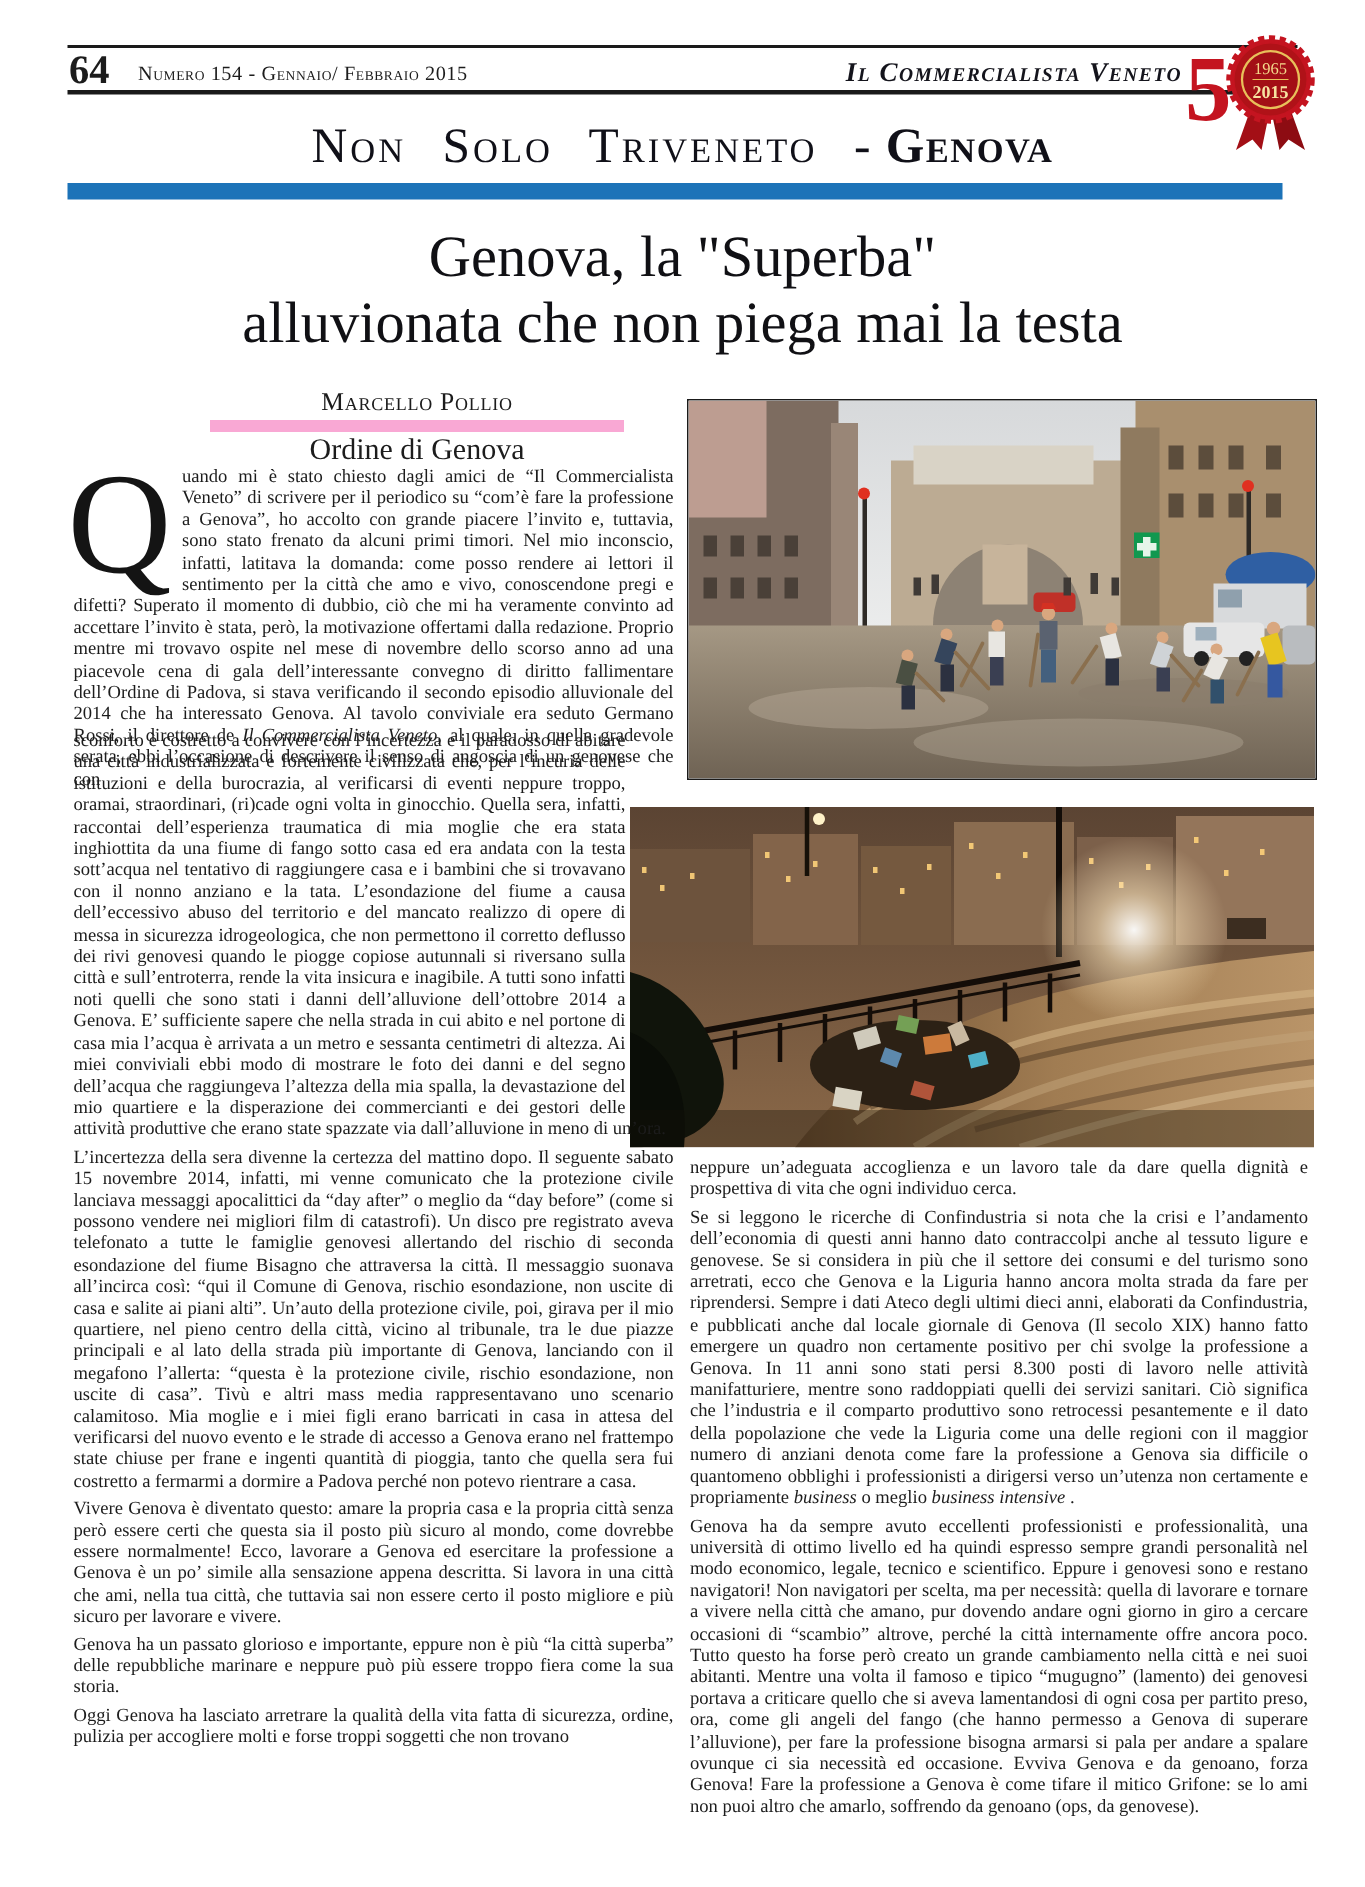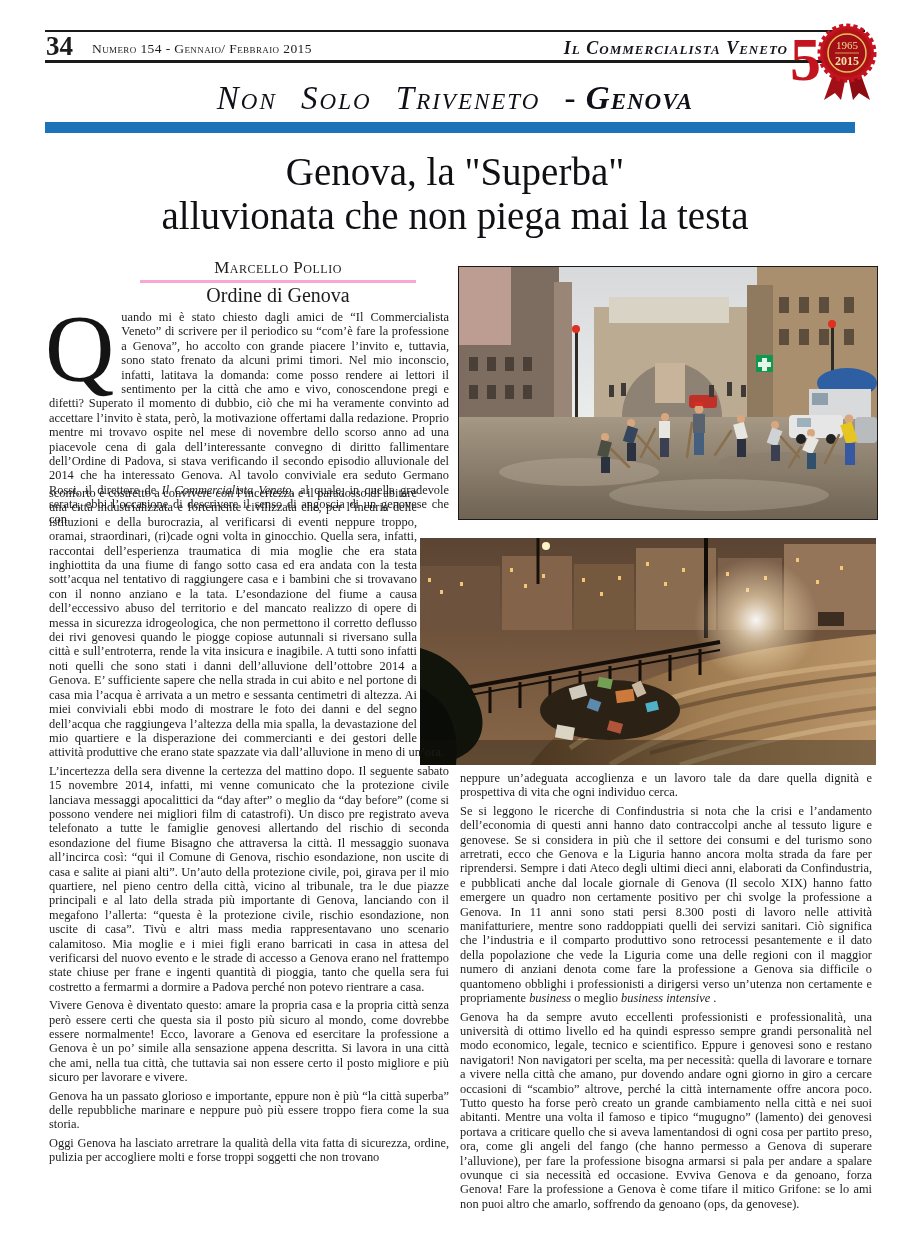--- a/index.html
+++ b/index.html
@@ -6,50 +6,50 @@
   .page{position:relative;width:910px;height:1258px;background:#ffffff;margin:0 auto;
         font-family:"Liberation Serif","DejaVu Serif",serif;color:#1c1c1c;overflow:hidden;}
   .rule-thin{position:absolute;left:45px;top:30px;width:820px;height:2px;background:#1a1a1a;}
   .rule-thick{position:absolute;left:45px;top:60px;width:818px;height:3px;background:#1a1a1a;}
   .page-num{position:absolute;left:46px;top:31px;font-size:27px;font-weight:bold;letter-spacing:0;}
   .issue-info{position:absolute;left:92px;top:41px;font-size:13.5px;font-variant:small-caps;letter-spacing:.4px;}
   .masthead{position:absolute;right:122px;top:38px;font-size:18px;font-weight:bold;font-style:italic;
             font-variant:small-caps;letter-spacing:1px;color:#14141c;}
   .badge{position:absolute;left:788px;top:18px;width:96px;height:84px;z-index:3;}
   .section-title{position:absolute;left:45px;top:80px;width:820px;text-align:center;
-                 font-variant:small-caps;font-size:33px;color:#101018;white-space:nowrap;font-style:italic;}
+                 font-variant:small-caps;font-size:33px;color:#101018;white-space:nowrap;}
   .section-title .reg{font-weight:500;letter-spacing:2px;word-spacing:14px;}
   .section-title .accent{font-weight:bold;letter-spacing:1px;}
   .blue-bar{position:absolute;left:45px;top:122px;width:810px;height:11px;background:#1c73b8;}
   .headline{position:absolute;left:45px;top:150px;width:820px;text-align:center;
             font-size:39px;line-height:44px;color:#101014;}
   .byline{position:absolute;left:140px;top:258px;width:276px;text-align:center;}
   .byline .author{display:block;font-variant:small-caps;font-size:17px;letter-spacing:.5px;
-                  border-bottom:3px solid #f9a8d4;padding-bottom:2px;}
+                  border-bottom:8px solid #f9a8d4;padding-bottom:2px;}
   .byline .affil{display:block;font-size:20px;margin-top:1px;}
   .article-block{position:absolute;font-size:12.4px;line-height:14.4px;text-align:justify;}
   .article-block p{margin:4px;padding:0;}
   .article-block .it{font-style:italic;}
   .block-l1{left:45px;top:306px;width:408px;}
   .block-l2{left:45px;top:482px;width:408px;}
   .block-r1{left:456px;top:767px;width:420px;}
   .dropcap{float:left;font-size:96px;line-height:78px;padding:4px 7px 0 0;font-weight:500;color:#141414;}
   .photo-spacer{float:right;width:36px;height:258px;}
   .photo{position:absolute;overflow:hidden;}
   .photo-1{left:458px;top:266px;width:418px;height:252px;border:1px solid #1a1a1a;}
   .photo-2{left:420px;top:538px;width:456px;height:227px;}
   .photo svg{display:block;}
 </style>
 </head>
 <body>
 
 <div class="page">
 
   <div class="rule-thin"></div>
-  <span class="page-num">34</span>
+  <span class="page-num">64</span>
   <span class="issue-info">Numero 154 - Gennaio/ Febbraio 2015</span>
   <span class="masthead">Il Commercialista Veneto</span>
   <div class="rule-thick"></div>
 
   <div class="badge">
     <svg width="96" height="84" viewBox="0 0 96 84">
       <text x="2" y="62" font-family="Liberation Serif, serif" font-weight="bold" font-size="62" fill="#c41420">5</text>
       <polygon points="46,54 36,82 47,75 53,82 58,58" fill="#a30f16"></polygon>
       <polygon points="72,54 82,82 71,75 65,82 60,58" fill="#8d0c12"></polygon>
       <circle cx="59" cy="35" r="27" fill="#c41420" stroke="#c41420" stroke-width="5" stroke-dasharray="4 3"></circle>

